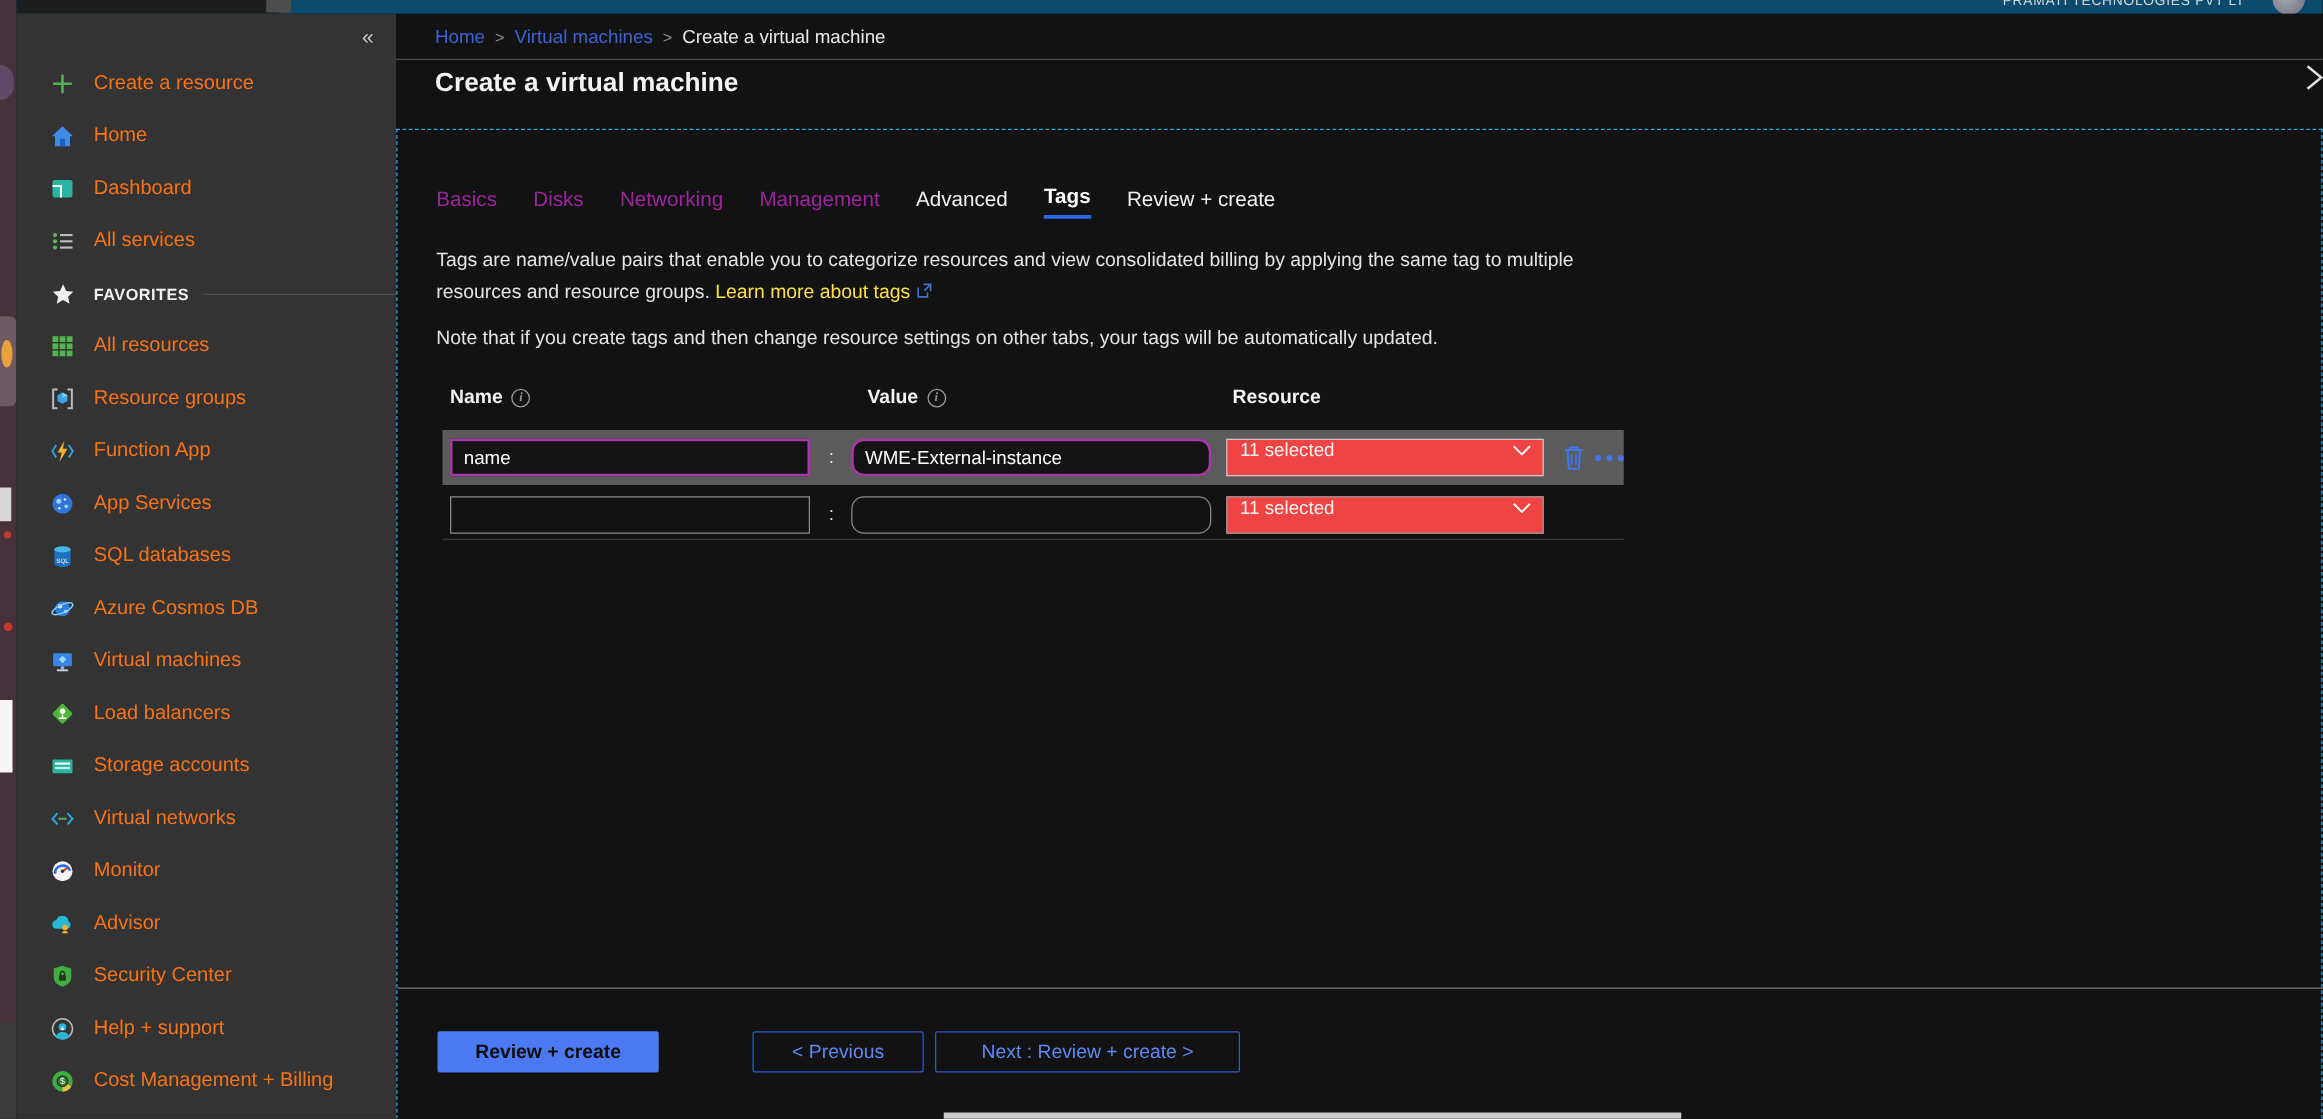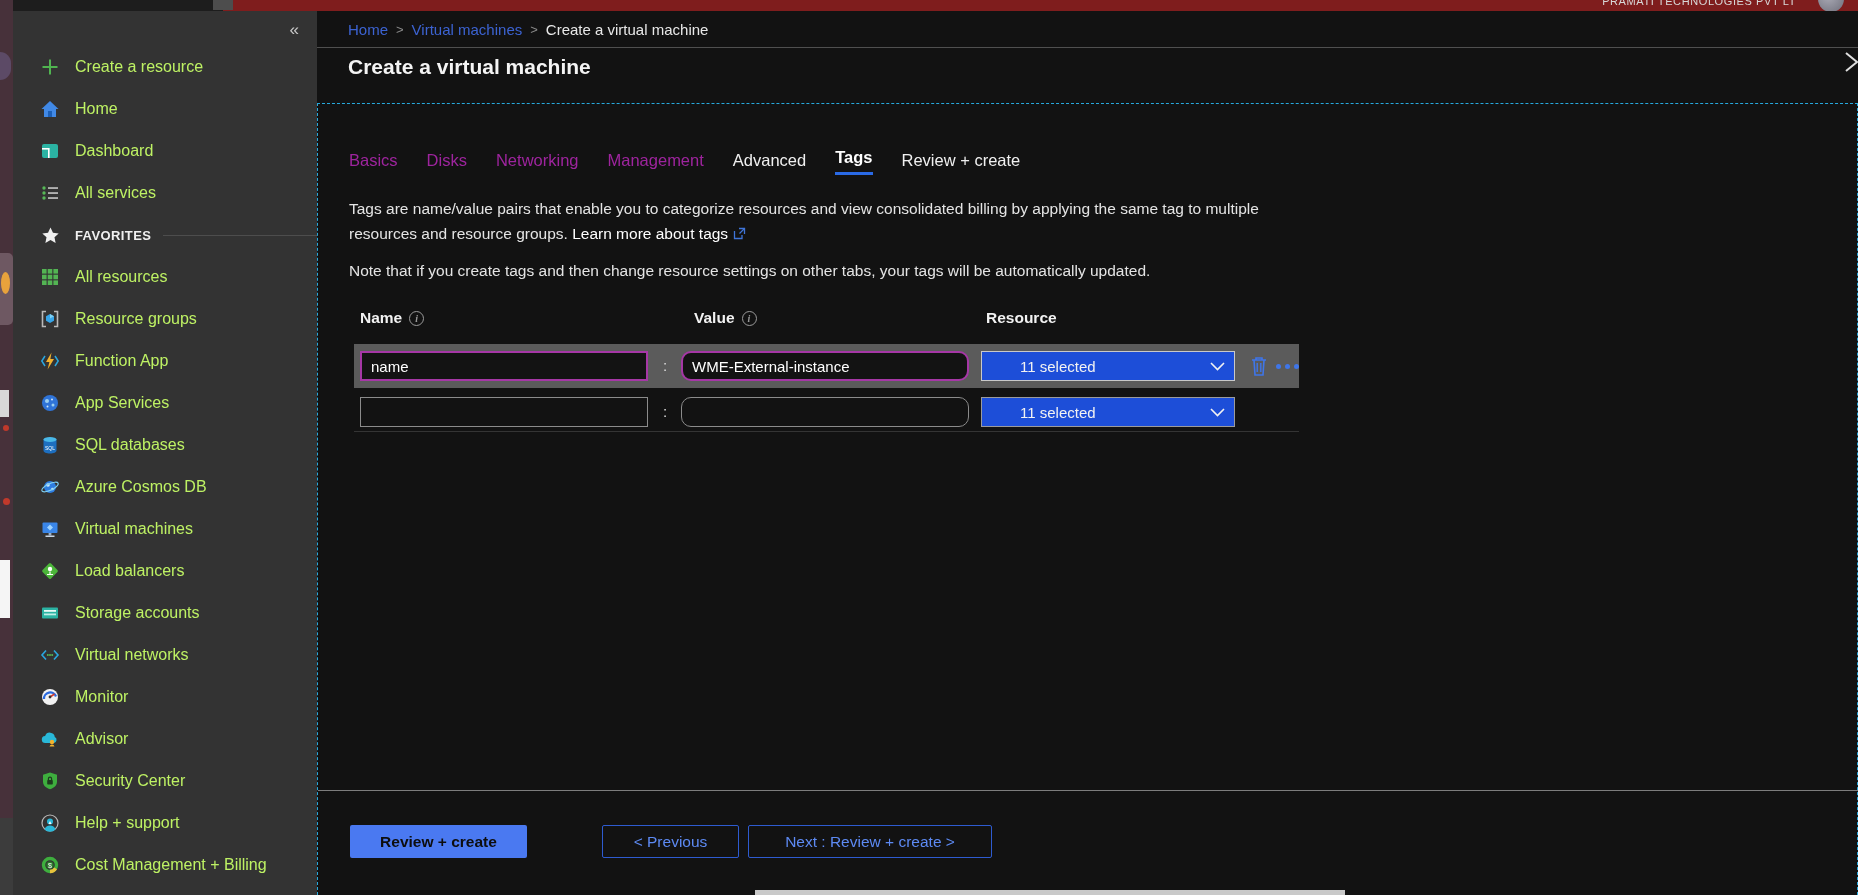--- a/index.html
+++ b/index.html
@@ -5,32 +5,32 @@
   * { margin:0; padding:0; box-sizing:border-box; }
   html,body { width:1858px; height:895px; background:#0d0d0d; overflow:hidden;
               font-family:"Liberation Sans", sans-serif; }
   .root { position:absolute; left:0; top:0; width:1858px; height:895px; background:#141414; }
 
   
   .desktop-strip { position:absolute; left:0; top:0; width:13px; height:895px; background:#47313a; }
   .strip-blob { position:absolute; }
 
   
-  .topbar { position:absolute; left:13px; top:0; width:1845px; height:11px; background:#7f1d1d; overflow:hidden; }
+  .topbar { position:absolute; left:13px; top:0; width:1845px; height:11px; background:#0c4a6e; overflow:hidden; }
   .topbar-left { position:absolute; left:0; top:0; width:210px; height:11px; background:#1d1d1d; }
   .topbar-tab { position:absolute; left:200px; top:0; width:20px; height:10px; background:#4d4d4d; }
   .tenant { position:absolute; right:62px; top:-5px; font-size:11px; letter-spacing:.6px; color:#d8d8d8; white-space:nowrap; }
   .avatar { position:absolute; right:14px; top:-14px; width:26px; height:26px; border-radius:50%;
             background:radial-gradient(circle at 40% 40%, #a9a9b4, #6e6e7a); }
 
   
   .sidebar { position:absolute; left:13px; top:11px; width:304px; height:884px; background:#333333; }
   .collapse-btn { position:absolute; right:18px; top:9px; color:#c9c9c9; font-size:17px; cursor:pointer; }
   .nav { position:absolute; left:0; top:35px; width:304px; }
-  .nav-item { display:flex; align-items:center; height:42px; padding-left:26px; color:#bef264;
+  .nav-item { display:flex; align-items:center; height:42px; padding-left:26px; color:#f97316;
               font-size:16px; cursor:pointer; }
   .nav-item .ic { width:22px; height:22px; flex:0 0 22px; margin-right:14px; display:flex; align-items:center; justify-content:center; }
   .nav-item.fav { font-size:13px; font-weight:bold; letter-spacing:.4px; color:#f0f0f0; }
   .fav-line { flex:1; height:1px; background:#4d4d4d; margin:0 0 0 12px; }
 
   
   .main { position:absolute; left:317px; top:11px; width:1541px; height:884px; background:#121212; }
   .breadcrumb { position:absolute; left:31px; top:6px; height:24px; display:flex; align-items:center; font-size:15px; }
   .crumb-link { color:#3c63d2; cursor:pointer; }
   .crumb-sep { color:#8a8a8a; font-size:13px; margin:0 8px; }
@@ -42,43 +42,43 @@
   
   .content { position:absolute; left:0; top:92px; width:1541px; height:792px; background:#121212;
              border-top:1px dashed #27a9dd; border-left:1px dashed #27a9dd; border-right:1px dashed #27a9dd; }
   .tabs { position:absolute; left:31px; top:44px; display:flex; align-items:flex-end; }
   .tab { font-size:16.5px; margin-right:29px; padding-bottom:5px; cursor:pointer; }
   .tab.visited { color:#9e249e; }
   .tab.normal  { color:#f0f0f0; }
   .tab.active  { color:#ffffff; font-weight:bold; border-bottom:3px solid #2a6ae6; }
 
   .intro { position:absolute; left:31px; top:92px; width:940px; font-size:15.5px; line-height:25px; color:#e4e4e4; }
-  .link  { color:#ffffff; cursor:pointer; }
+  .link  { color:#fde047; cursor:pointer; }
   .ext-ic { display:inline-block; vertical-align:-1px; margin-left:5px; }
   .note { position:absolute; left:31px; top:158px; font-size:15.5px; color:#e4e4e4; }
 
   
   .thead { position:absolute; left:0; top:205px; width:1541px; height:24px; }
   .th { position:absolute; font-size:15.5px; font-weight:bold; color:#f2f2f2; display:flex; align-items:center; }
   .info-ic { display:inline-flex; align-items:center; justify-content:center; width:15px; height:15px;
              border:1px solid #9a9a9a; border-radius:50%; color:#9a9a9a; font-size:10px; font-style:italic;
              font-family:"Liberation Serif", serif; margin-left:7px; cursor:pointer; }
   .tag-row { position:absolute; left:36px; width:945px; }
   .row-sel { top:240px; height:44px; background:#5b5b5b; }
   .row-new { top:288px; height:40px; background:transparent; border-bottom:1px solid #343434; }
   .tag-input { position:absolute; height:30px; width:288px; background:#131313; color:#ffffff;
                font-size:15px; font-family:"Liberation Sans", sans-serif; padding:0 9px; outline:none; }
   .row-sel .tag-input { border:2px solid #a637a6; top:7px; }
   .row-new .tag-input { border:1px solid #8b8b8b; top:5px; background:#121212; }
   .in-name  { left:6px; }
   .in-value { left:327px;border-radius:10px; }
   .colon { position:absolute; left:305px; width:12px; text-align:center; color:#dcdcdc; font-size:15px; }
   .row-sel .colon { top:13px; } .row-new .colon { top:11px; }
-  .dropdown { position:absolute; left:627px; width:254px; height:30px; background:#1d4ed8;
-              display:flex; align-items:center; cursor:pointer;padding-left:28px; }
+  .dropdown { position:absolute; left:627px; width:254px; height:30px; background:#ef4444;
+              display:flex; cursor:pointer; }
   .row-sel .dropdown { top:7px; border:1px solid #c9c9c9; }
   .row-new .dropdown { top:5px; border:1px solid #9b9b9b; }
   .dd-label { flex:1; padding-left:10px; font-size:15px; color:#f2f2f2; }
   .dd-chev { margin-right:9px; }
   .trash-btn { position:absolute; left:895px; top:11px; width:20px; height:22px; cursor:pointer; }
   .dots-btn { position:absolute; left:922px; top:20px; display:flex; gap:4px; cursor:pointer; }
   .dots-btn i { width:5px; height:5px; border-radius:50%; background:#3f76e9; }
 
   
   .foot-line { position:absolute; left:0; top:686px; width:1541px; height:1px; background:#7d7d7d; }

